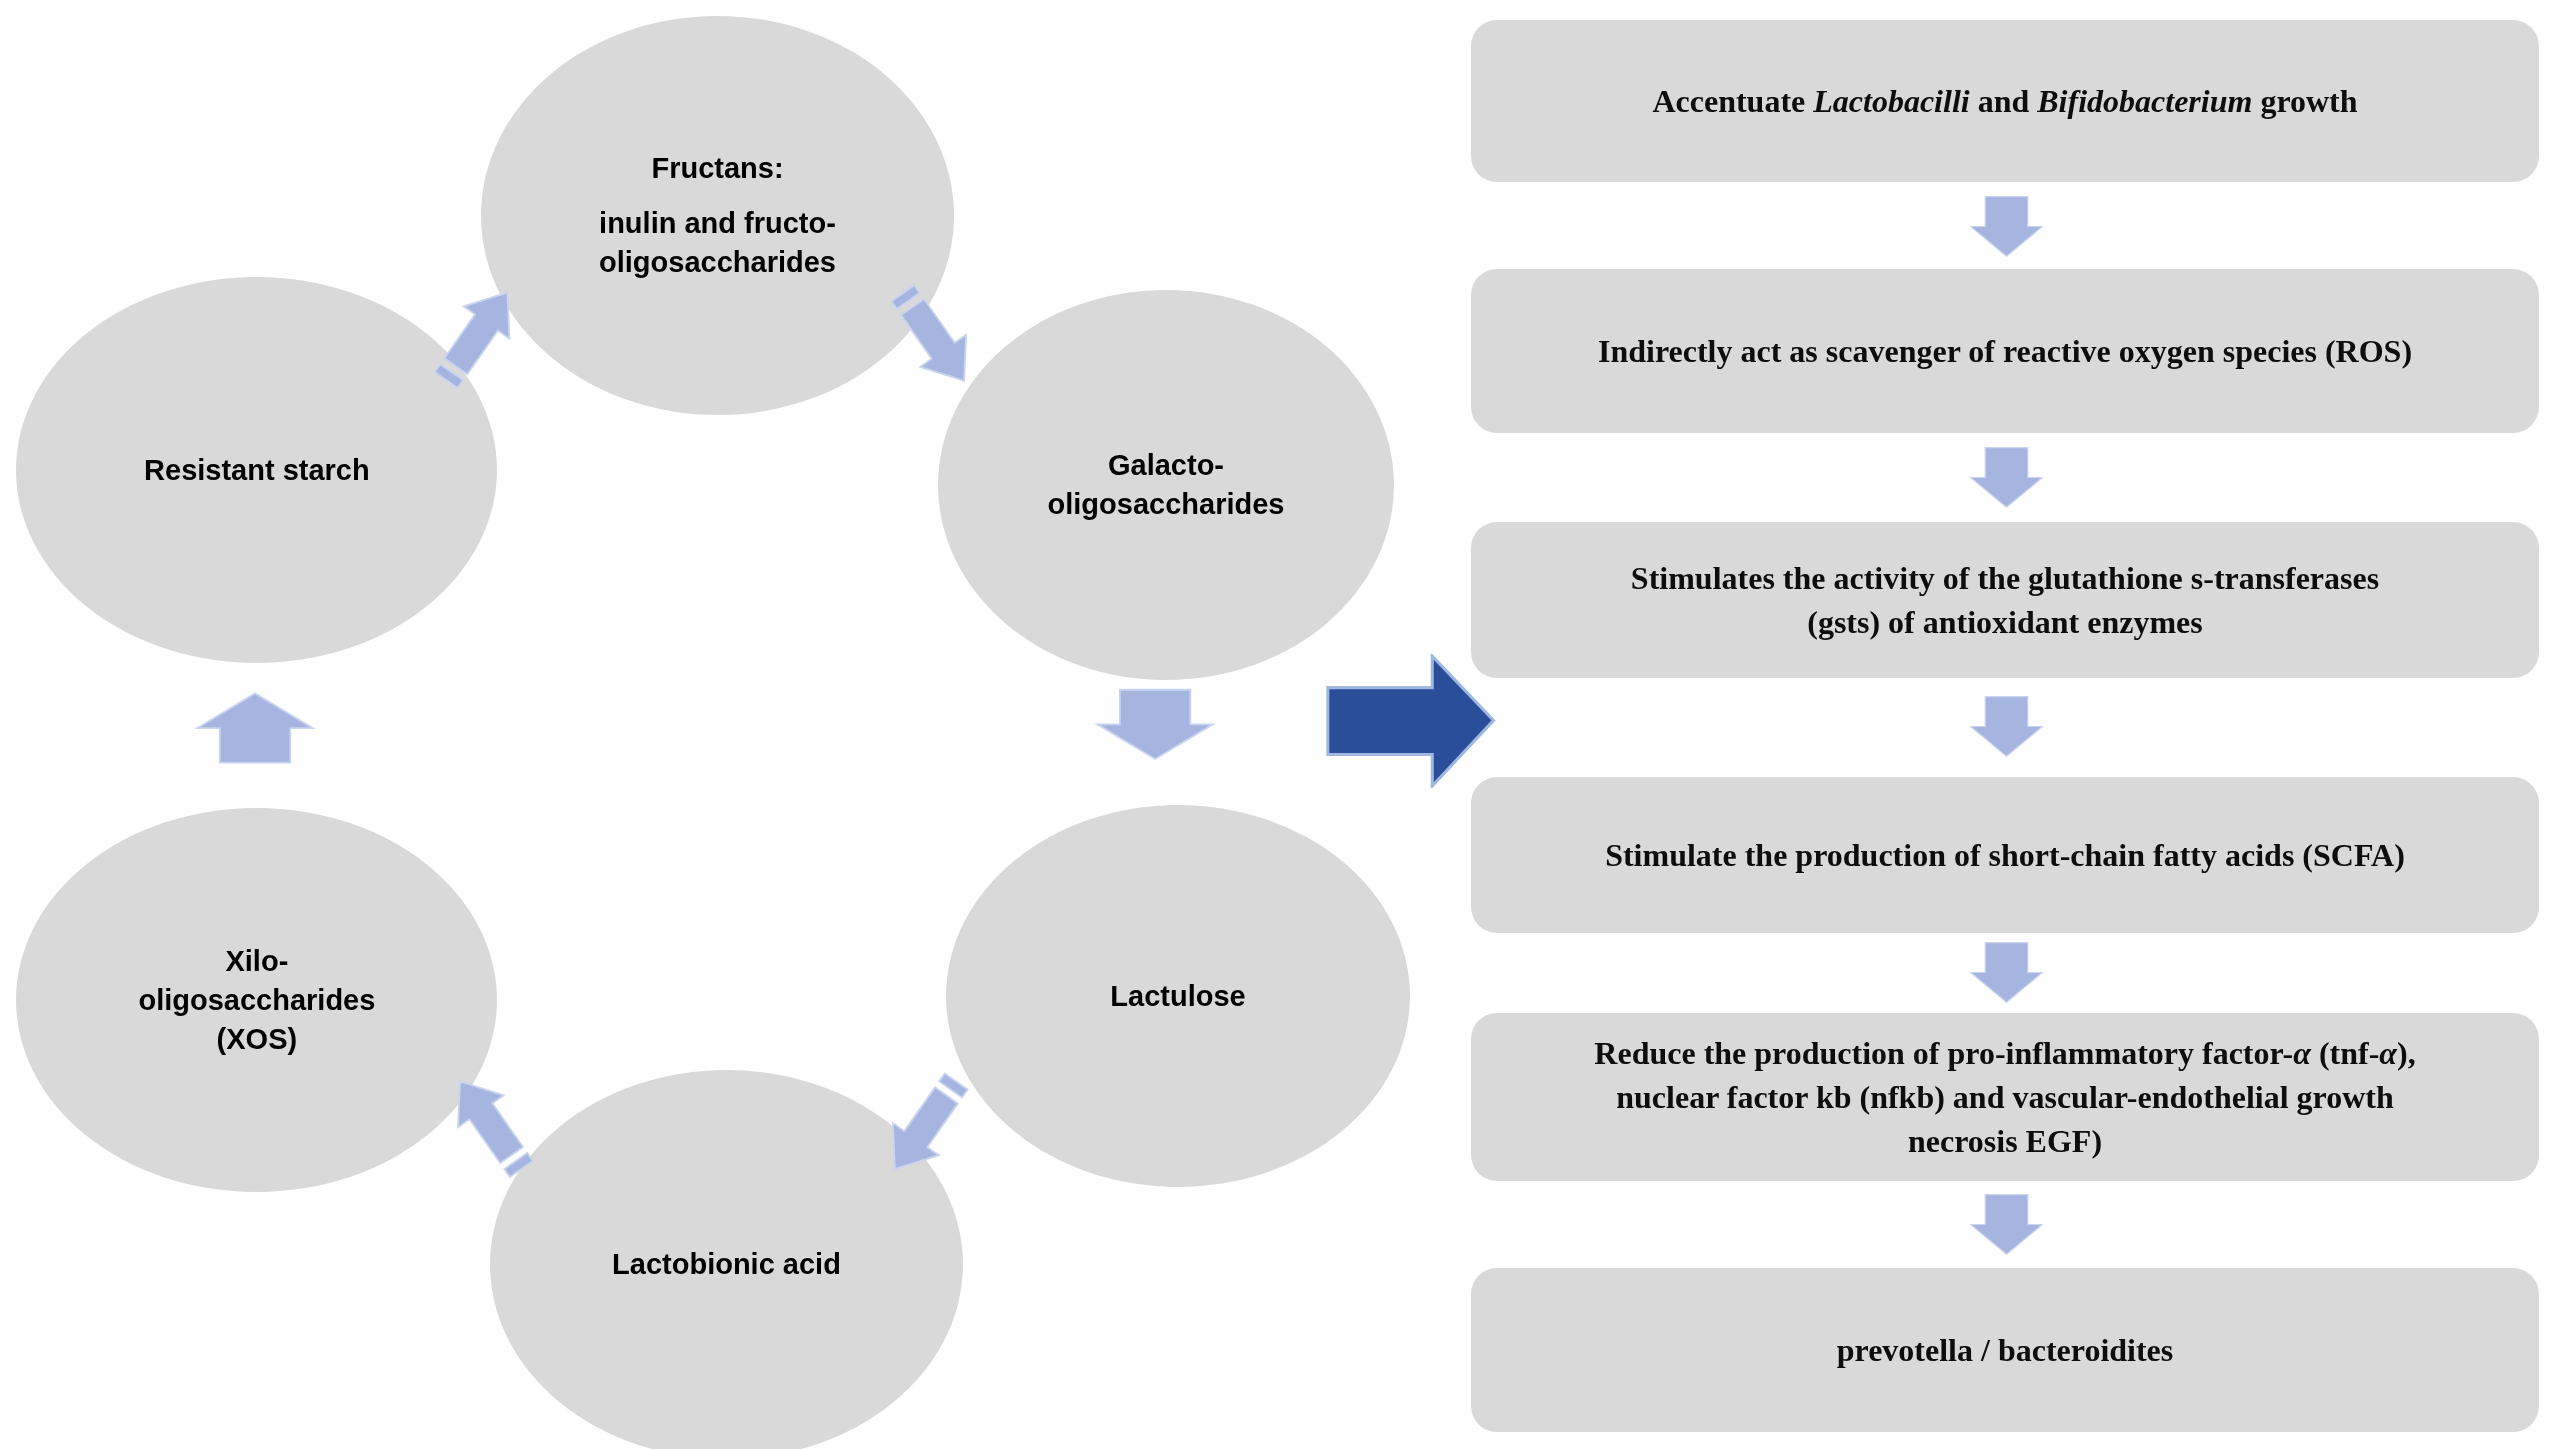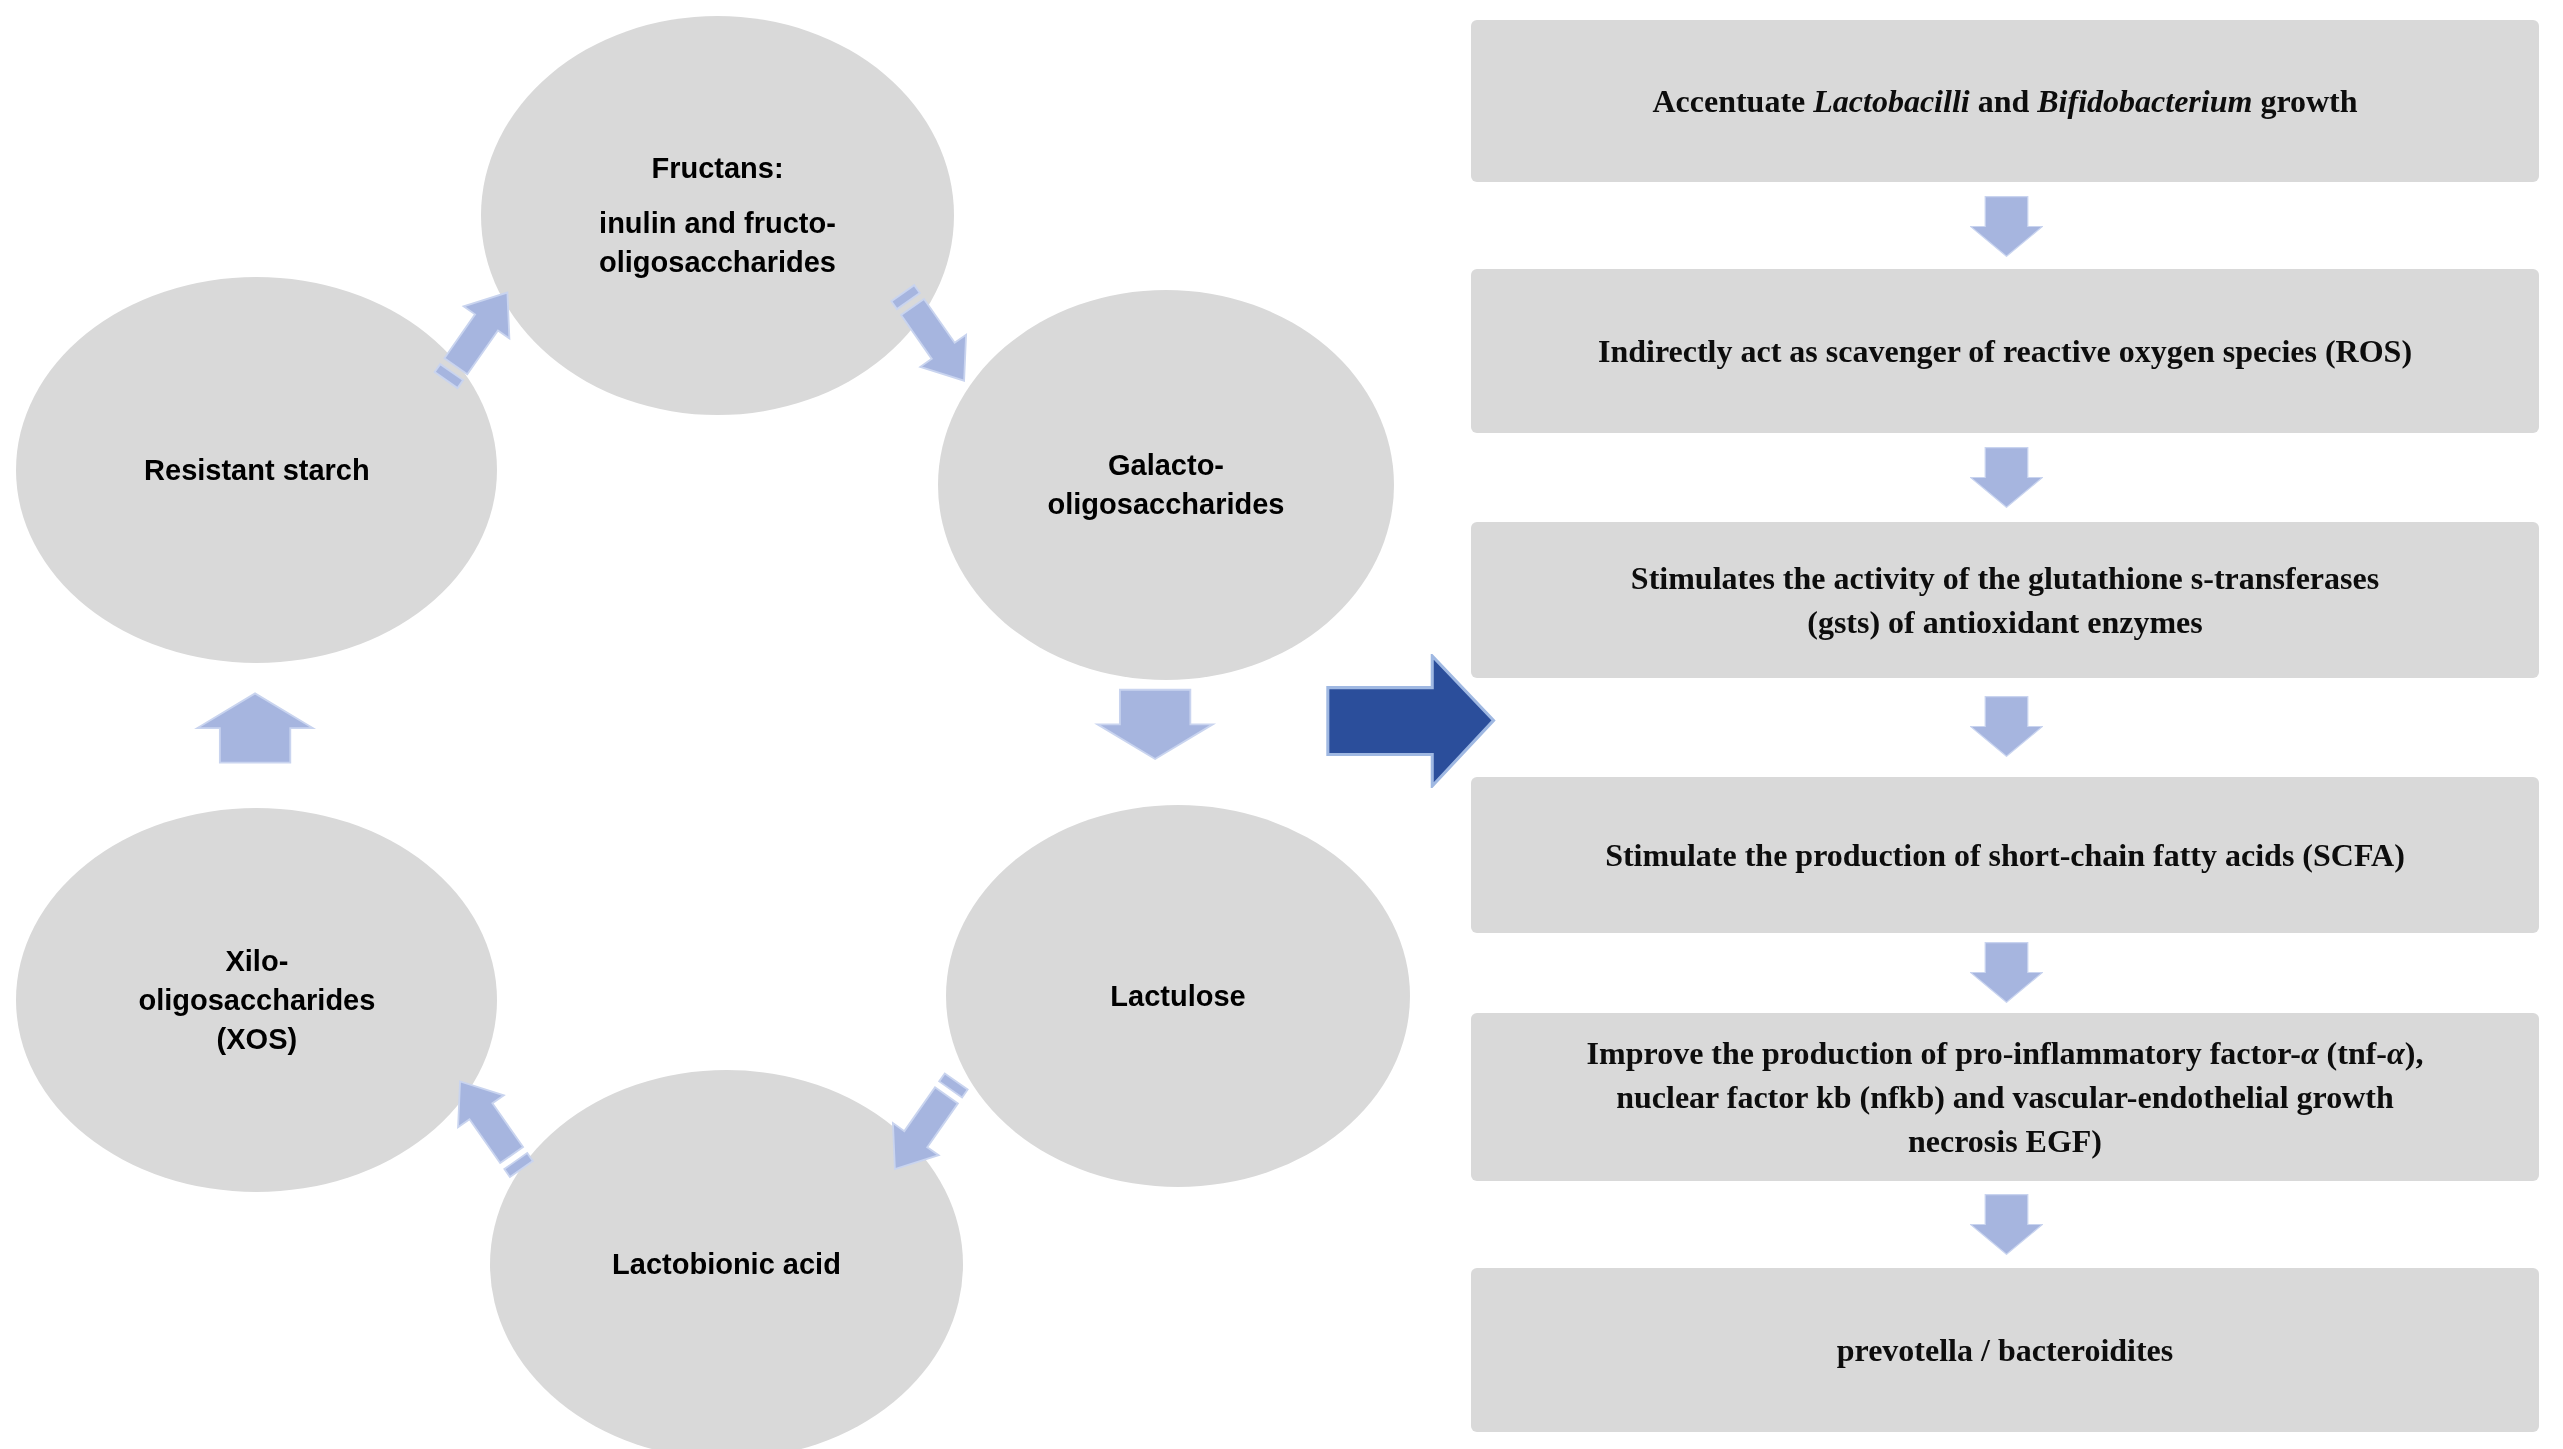--- a/index.html
+++ b/index.html
@@ -26,21 +26,21 @@
     letter-spacing:0px;
   }
   .ellipse .para + .para{margin-top:16px;}
   .arrow-layer{position:absolute;left:0;top:0;}
   .cyc-arrow{fill:var(--arrow-blue,#a6b5df);stroke:#c9d4ef;stroke-width:3;}
   
   .ebox{
     position:absolute;
     left:1471px;width:1068px;
     background:var(--shape-gray,#d9d9d9);
-    border-radius:6px;
+    border-radius:26px;
     display:flex;flex-direction:column;align-items:center;justify-content:center;
     text-align:center;
   }
   .ebox .btext{
     font-family:"Liberation Serif",serif;
     font-weight:bold;
     font-size:32px;
     line-height:44px;
     color:#0d0d0d;
   }
@@ -148,21 +148,21 @@
         <div class="tline"><span>(gsts) of antioxidant enzymes</span></div>
       </div>
   </div>
   <div class="ebox" style="top:777px;height:156px;text-align:right;">
     <div class="btext">
         <div class="tline"><span>Stimulate the production of short-chain fatty acids (SCFA)</span></div>
       </div>
   </div>
   <div class="ebox" style="top:1013px;height:168px;">
     <div class="btext">
-        <div class="tline"><span>Improve the production of pro-inflammatory factor-</span><em>α</em><span> (tnf-</span><em>α</em><span>),</span></div>
+        <div class="tline"><span>Reduce the production of pro-inflammatory factor-</span><em>α</em><span> (tnf-</span><em>α</em><span>),</span></div>
         <div class="tline"><span>nuclear factor kb (nfkb) and vascular-endothelial growth</span></div>
         <div class="tline"><span>necrosis EGF)</span></div>
       </div>
   </div>
   <div class="ebox" style="top:1268px;height:164px;">
     <div class="btext">
         <div class="tline"><span>prevotella / bacteroidites</span></div>
       </div>
   </div>
 

